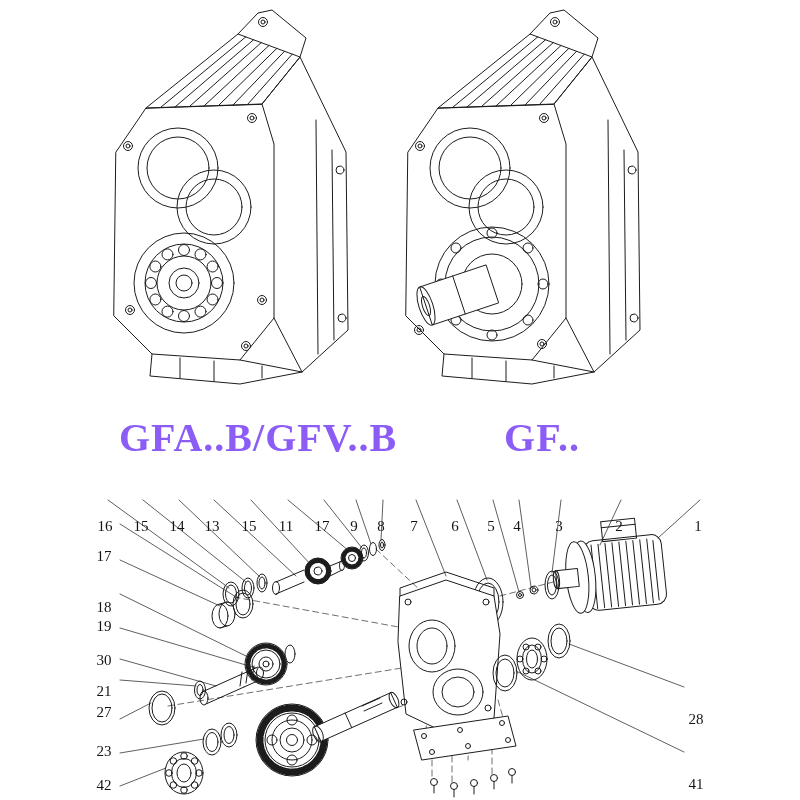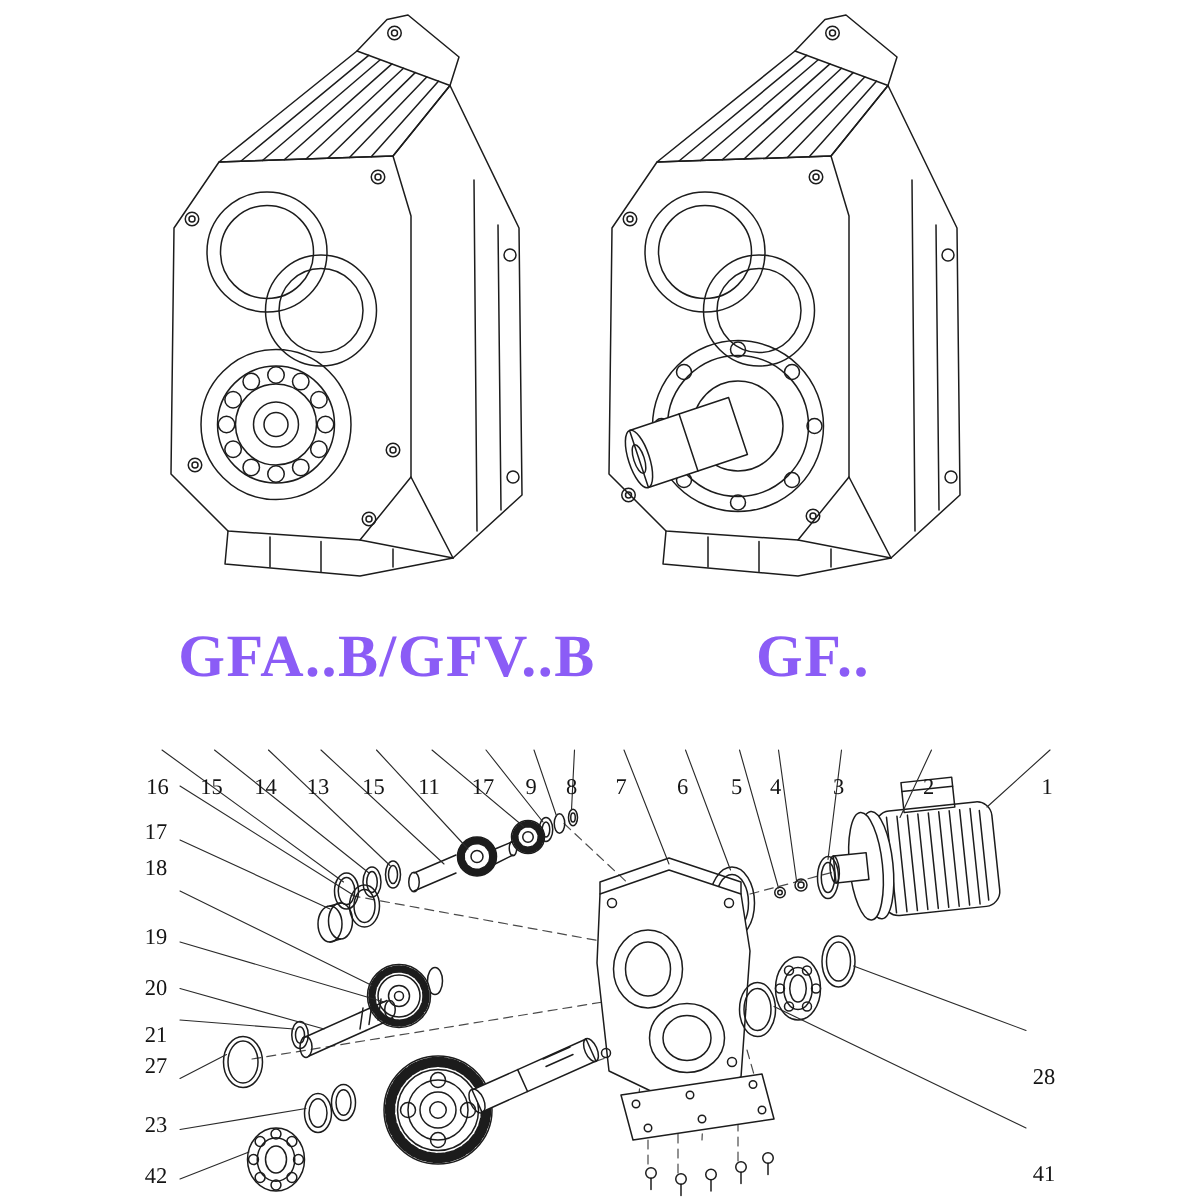--- a/index.html
+++ b/index.html
@@ -348,23 +348,23 @@
 <div class="pn" style="left:381px;top:492px">8</div>
 <div class="pn" style="left:414px;top:492px">7</div>
 <div class="pn" style="left:455px;top:492px">6</div>
 <div class="pn" style="left:491px;top:492px">5</div>
 <div class="pn" style="left:517px;top:492px">4</div>
 <div class="pn" style="left:559px;top:492px">3</div>
 <div class="pn" style="left:619px;top:492px">2</div>
 <div class="pn" style="left:698px;top:492px">1</div>
 
 <div class="pn" style="left:104px;top:522px">17</div>
-<div class="pn" style="left:104px;top:546px">18</div>
+<div class="pn" style="left:104px;top:573px">18</div>
 <div class="pn" style="left:104px;top:592px">19</div>
-<div class="pn" style="left:104px;top:626px">20</div>
+<div class="pn" style="left:104px;top:626px">30</div>
 <div class="pn" style="left:104px;top:657px">21</div>
 <div class="pn" style="left:104px;top:678px">27</div>
 <div class="pn" style="left:104px;top:717px">23</div>
 <div class="pn" style="left:104px;top:751px">42</div>
 <div class="pn" style="left:104px;top:784px">47</div>
 
 <div class="pn" style="left:696px;top:685px">28</div>
 <div class="pn" style="left:696px;top:750px">41</div>
 
 </div>

